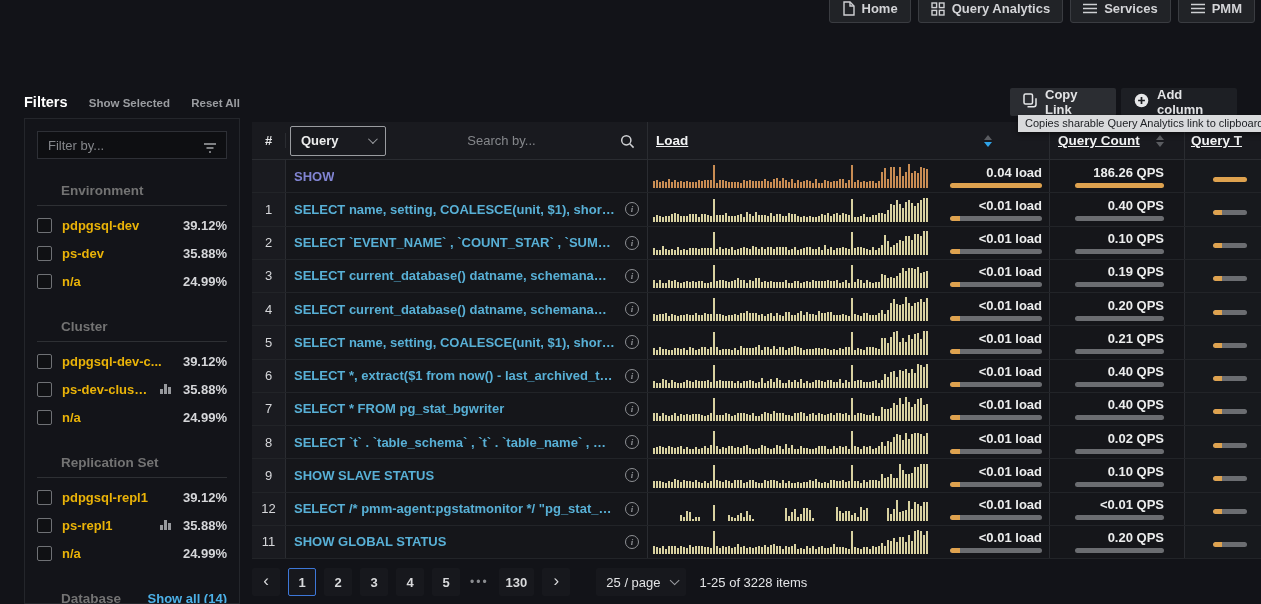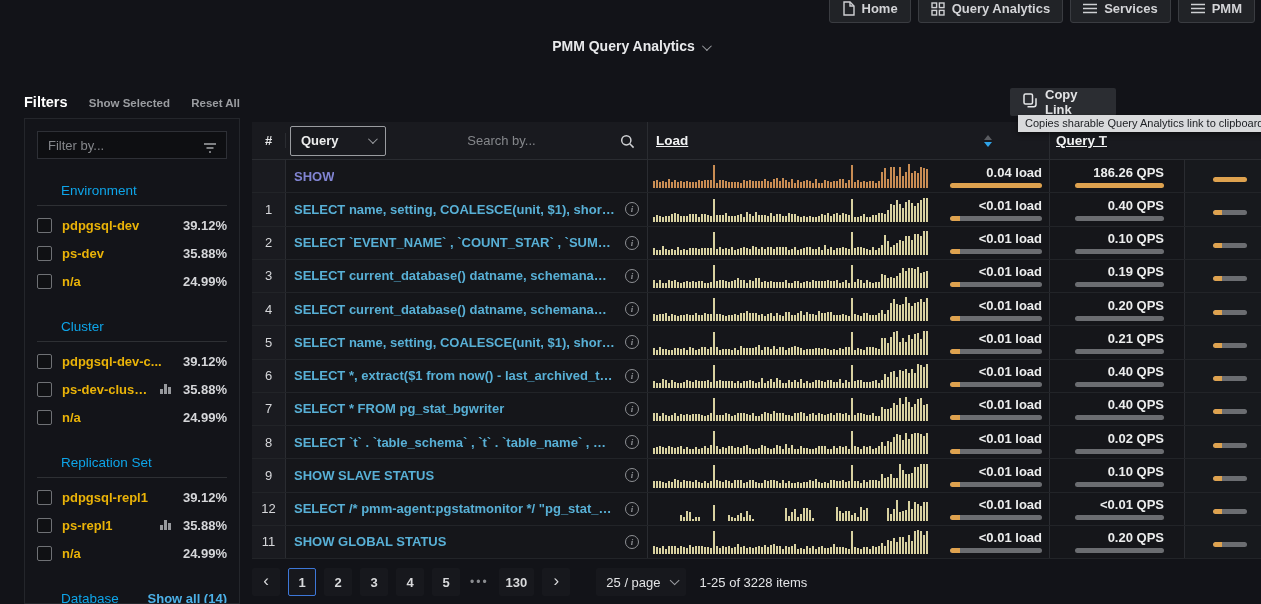--- a/index.html
+++ b/index.html
@@ -31,21 +31,21 @@
     background:#131419; border:1px solid #24262b; padding:12px 12px 0 12px; overflow:hidden; }
   .filter-input { position:relative; height:28px; border:1px solid #2e3036; background:#0e0f12;
     display:flex; align-items:center; }
   .filter-input input { flex:1; height:100%; background:transparent; border:none; outline:none;
     color:#cfd0d3; font-size:13px; font-family:"Liberation Sans",sans-serif; padding:0 28px 0 10px; }
   .filter-input input::placeholder { color:#85878b; }
   .filter-input .fi-icon { position:absolute; right:9px; top:8px; }
   .f-section { margin-top:24px; }
   .f-title-row { display:flex; align-items:baseline; justify-content:space-between;
     padding-bottom:7px; border-bottom:1px solid #2e3034; }
-  .f-title { font-size:13.5px; font-weight:400; color:#0ea5e9;padding-left:24px; }
+  .f-title { font-size:13.5px; font-weight:700; color:#737373;padding-left:24px; }
   .f-showall { font-size:13px; font-weight:700; color:#4cb1e8; cursor:pointer; }
   .f-items { padding-top:5px; }
   .f-item { display:flex; align-items:center; height:28px; gap:10px; cursor:pointer; }
   .f-check { width:15px; height:15px; border:1px solid #6f7175; border-radius:2px; background:#101114; flex:0 0 15px; }
   .f-label { flex:1; font-size:13px; font-weight:700; color:#eab308; white-space:nowrap; overflow:hidden; text-overflow:ellipsis; }
   .f-pct { font-size:13px; font-weight:700; color:#d5d6d9; }
   .f-chart-icon { display:none; align-items:flex-end; gap:1.5px; height:10px; margin-right:2px; }
   .f-chart-icon i { width:2.5px; background:#97999d; display:block; }
   .f-chart-icon i:nth-child(1){height:5px} .f-chart-icon i:nth-child(2){height:10px} .f-chart-icon i:nth-child(3){height:7px}
   .f-chart-icon.show { display:flex; }
@@ -170,23 +170,20 @@
               <line x1="0" y1="1.5" x2="14" y2="1.5"></line>
               <line x1="0" y1="5.5" x2="14" y2="5.5"></line>
               <line x1="0" y1="9.5" x2="14" y2="9.5"></line>
             </g>
           </svg>
         </span>
       <span>PMM</span>
     </div>
   </div>
 
-  <div class="page-title">
-    <span class="t">PMM Query Analytics</span><span class="chev"></span>
-  </div>
 
   <div class="filters-head">
     <span class="f-h">Filters</span>
     <span class="f-lnk">Show Selected</span>
     <span class="f-lnk">Reset All</span>
   </div>
 
   <div class="filters-panel">
     <div class="filter-input">
       <input type="text" placeholder="Filter by..." style="">
@@ -303,20 +300,27 @@
   </div>
 </div>
   </div>
 
   <div class="btn-toolbar" id="copy-link">
     <span><svg width="14" height="15" viewBox="0 0 14 15">
           <rect x="1" y="1" width="8.5" height="10" rx="1.5" fill="none" stroke="#e6e7e9" stroke-width="1.5"></rect>
           <path d="M4.5 13.8h6.3a2.2 2.2 0 0 0 2.2-2.2V5.2" fill="none" stroke="#e6e7e9" stroke-width="1.5"></path>
         </svg></span>
     <span>Copy Link</span>
+  </div>
+  <div class="btn-toolbar" id="add-column">
+    <span><svg width="15" height="15" viewBox="0 0 15 15">
+          <circle cx="7.5" cy="7.5" r="6.8" fill="#e6e7e9"></circle>
+          <path d="M7.5 4.1v6.8M4.1 7.5h6.8" stroke="#1d1f23" stroke-width="1.7"></path>
+        </svg></span>
+    <span>Add column</span>
   </div>
   <div class="tooltip">Copies sharable Query Analytics link to clipboard</div>
 
   <div class="table">
     <div class="thead">
       <div class="c-rank">#</div>
       <div class="c-query">
         <div class="q-dropdown">
           <span class="lbl">Query</span>
           <span class="chev"></span>
@@ -327,20 +331,27 @@
                 <circle cx="6.3" cy="6.3" r="4.6" fill="none" stroke="#cfd0d3" stroke-width="1.5"></circle>
                 <line x1="9.8" y1="9.8" x2="13.6" y2="13.6" stroke="#cfd0d3" stroke-width="1.5"></line>
               </svg></span>
         </div>
       </div>
       <div class="c-load">
         <span class="col-h">Load</span>
         <span class="sort load-sort">
             <i class="up"></i>
             <i class="dn active"></i>
+          </span>
+      </div>
+      <div class="c-count">
+        <span class="col-h">Query Count</span>
+        <span class="sort count-sort">
+            <i class="up"></i>
+            <i class="dn"></i>
           </span>
       </div>
       <div class="c-time">
         <span class="col-h">Query T</span>
       </div>
     </div>
     <div id="tbody">
   <div class="trow">
     <div class="c-rank">
             <span></span>

